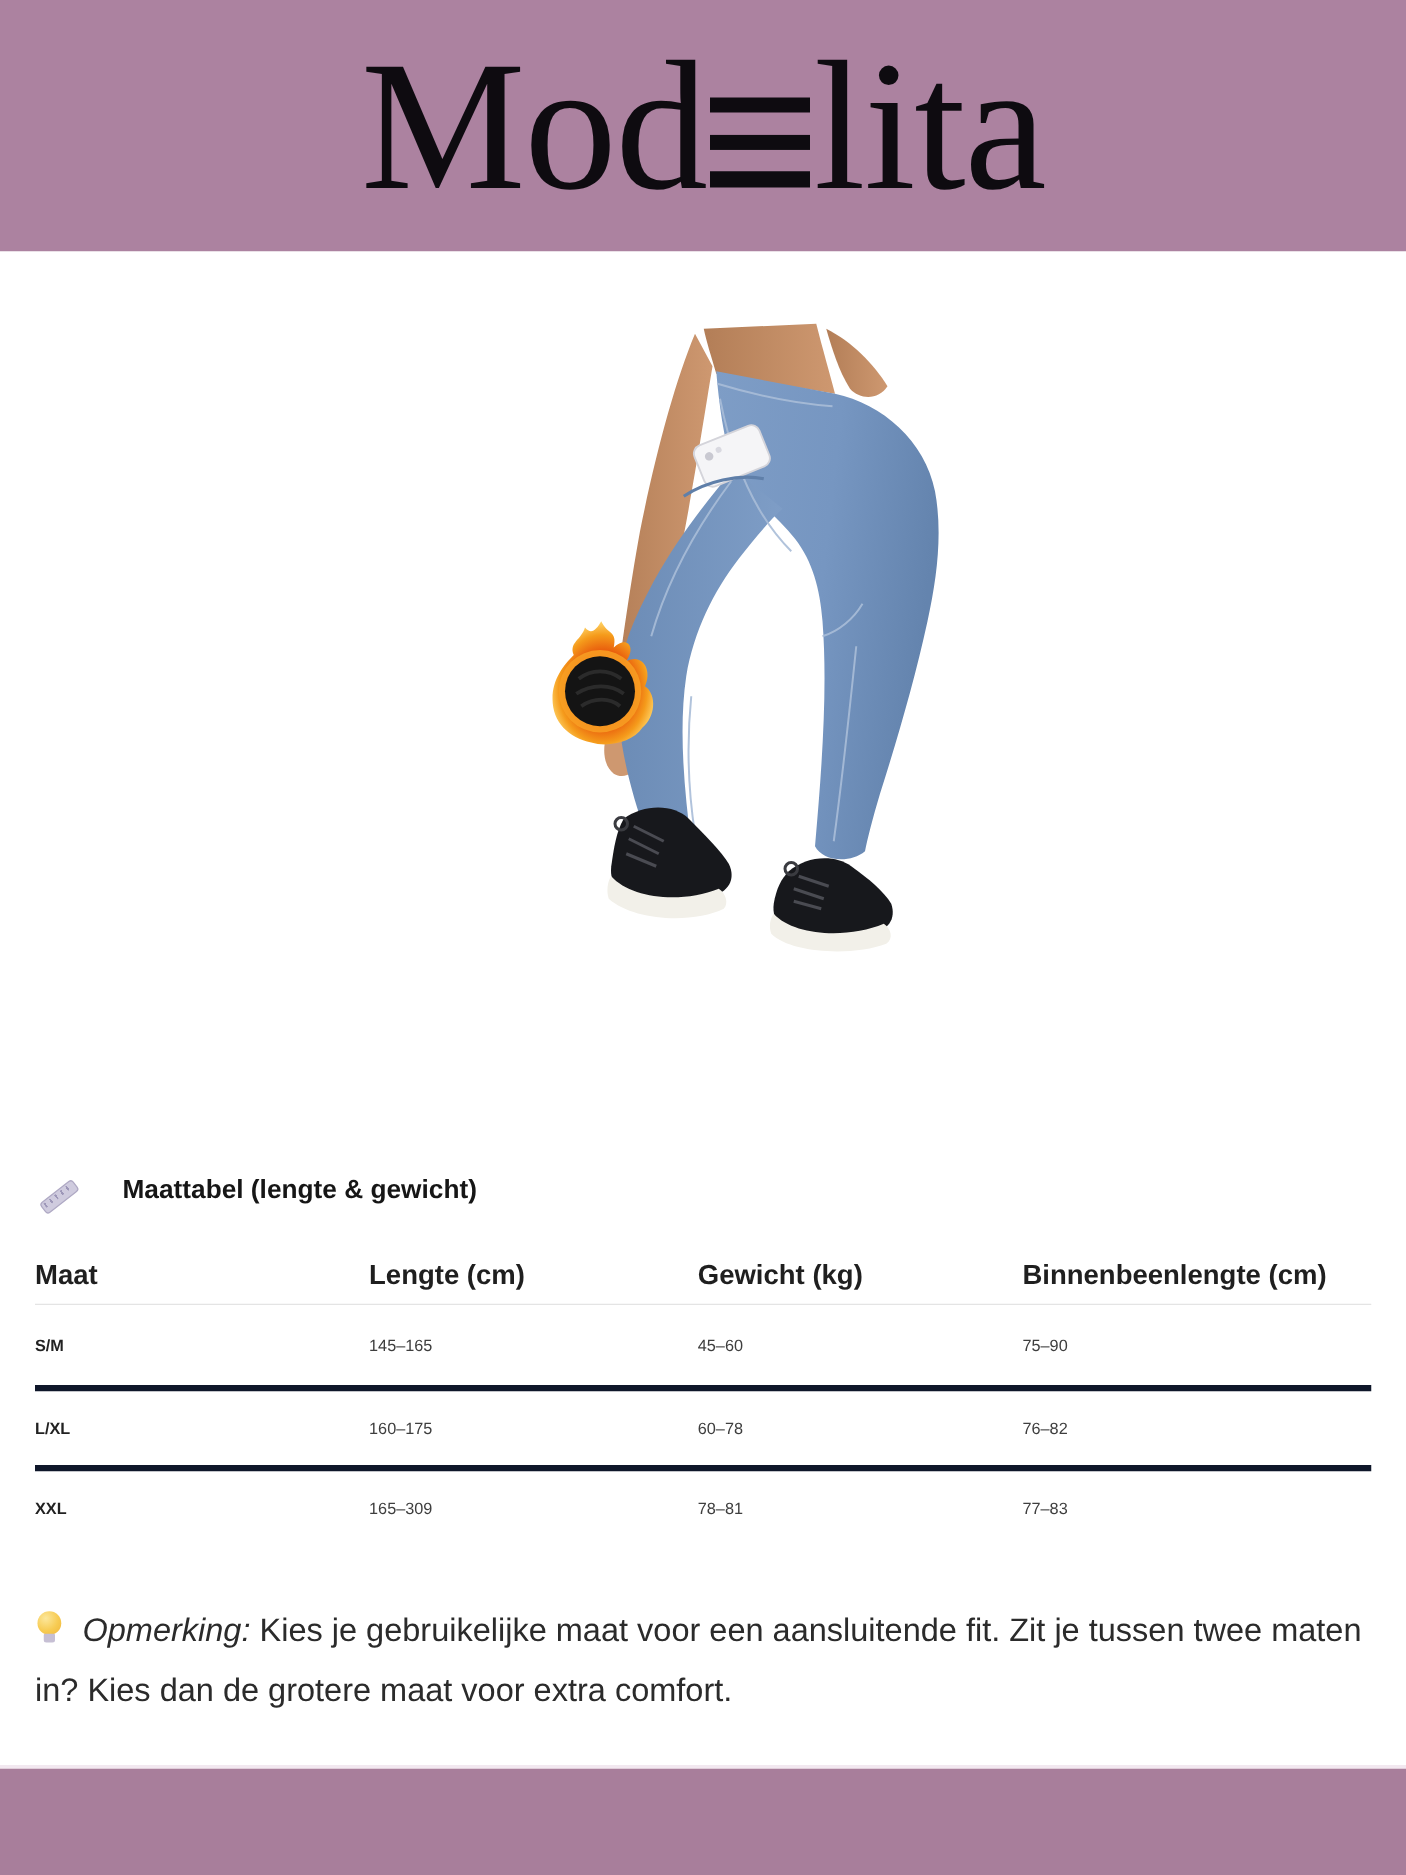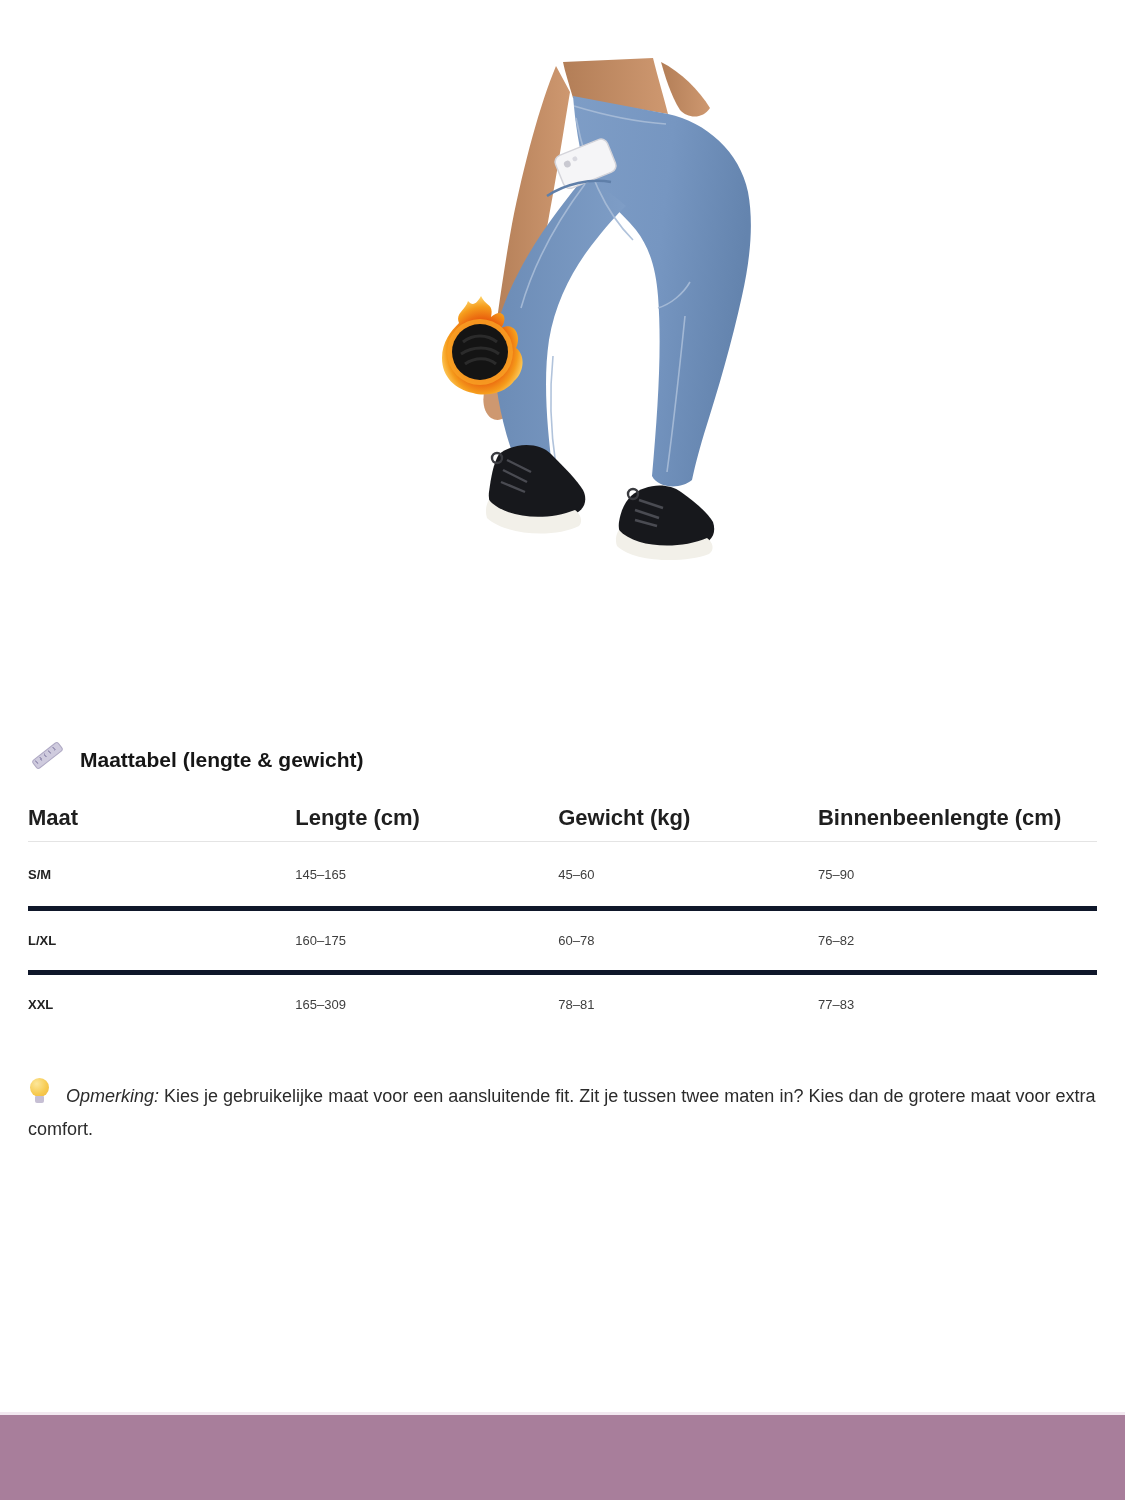--- a/index.html
+++ b/index.html
@@ -13,52 +13,63 @@
   .eq-glyph i { position:absolute; left:0; right:0; height:0.082em; background:#0E0B10; }
   .eq-glyph i:nth-child(1){ top:0; }
   .eq-glyph i:nth-child(2){ top:50%; transform:translateY(-50%); }
   .eq-glyph i:nth-child(3){ bottom:0; }
 
   
   .product-figure { width:340px; margin:56px auto 0; transform:translateX(42px); }
 
   
   .size-section { margin:168px 28px 0; color:#1A1A1A; }
-  .section-title-row { display:flex; align-items:flex-end; gap:14px; }
+  .section-title-row { display:flex; align-items:flex-start; gap:32px; }
   .section-title { font-size:21px; font-weight:700; color:#161616; }
 
   .ruler-icon { width:38px; height:34px; position:relative; flex:0 0 auto; }
   .ruler-bar { position:absolute; left:3px; top:12px; width:33px; height:11px; background:#CFCBDE; border:1px solid #AFA9C4; border-radius:3px; transform:rotate(-38deg); }
   .ruler-bar::after { content:''; position:absolute; top:1px; left:2px; right:2px; height:4px;
       background:repeating-linear-gradient(90deg,#9D97B8 0 1.5px,transparent 1.5px 5.5px); }
 
   .size-table { width:100%; margin-top:22px; }
   .t-row { display:grid; grid-template-columns:25% 24.6% 24.3% 26.1%; align-items:center; }
   .t-head { height:48px; border-bottom:1px solid #E4E4E4; }
   .t-head > div { font-size:22px; font-weight:700; color:#1F1F1F; }
   .t-data { height:64px; font-size:13px; color:#3E3E3E; }
   .t-data .maat { font-weight:700; color:#222222; }
   .t-data + .t-data { border-top:5px solid #0f172a; }
 
   
-  .note { margin:44px 28px 0; font-size:18px; line-height:1.85; color:#2B2B2B; max-width:1069px; }
+  .note { margin:44px 28px 0; font-size:26px; line-height:1.85; color:#2B2B2B; max-width:1069px; }
   .bulb-icon { display:inline-block; width:24px; height:30px; position:relative; vertical-align:-6px; margin-right:14px; }
   .bulb-glass { position:absolute; top:0; left:2px; width:19px; height:19px; border-radius:50%;
       background:radial-gradient(circle at 35% 30%, #FCE79B 0%, #F7CB52 55%, #EFB53B 100%); }
   .bulb-base { position:absolute; top:18px; left:7px; width:9px; height:7px; background:#C6BFD4; border-radius:1px 1px 2px 2px; }
   .note em { font-style:italic; }
 
   
   .footer-band { position:absolute; left:0; bottom:0; width:100%; height:88px; background:#A87E9B; border-top:3px solid #F2E8F0; }
 </style>
 </head>
 <body>
 
 <div class="page">
 
+  <div class="header-band">
+    <div class="logo">
+      <span>Mod</span>
+        <span class="eq-glyph">
+          <i></i>
+          <i></i>
+          <i></i>
+        </span>
+        <span>lita</span>
+    </div>
+  </div>
 
   <div class="product-figure">
     <svg width="340" height="510" viewBox="0 0 340 510" xmlns="http://www.w3.org/2000/svg">
       <defs>
         <linearGradient id="blueG" x1="0" y1="0" x2="1" y2="0.25">
           <stop offset="0" stop-color="#7E9DC6"></stop>
           <stop offset="0.55" stop-color="#7696C1"></stop>
           <stop offset="1" stop-color="#6484AE"></stop>
         </linearGradient>
         <linearGradient id="blueL" x1="0" y1="0" x2="1" y2="0">

